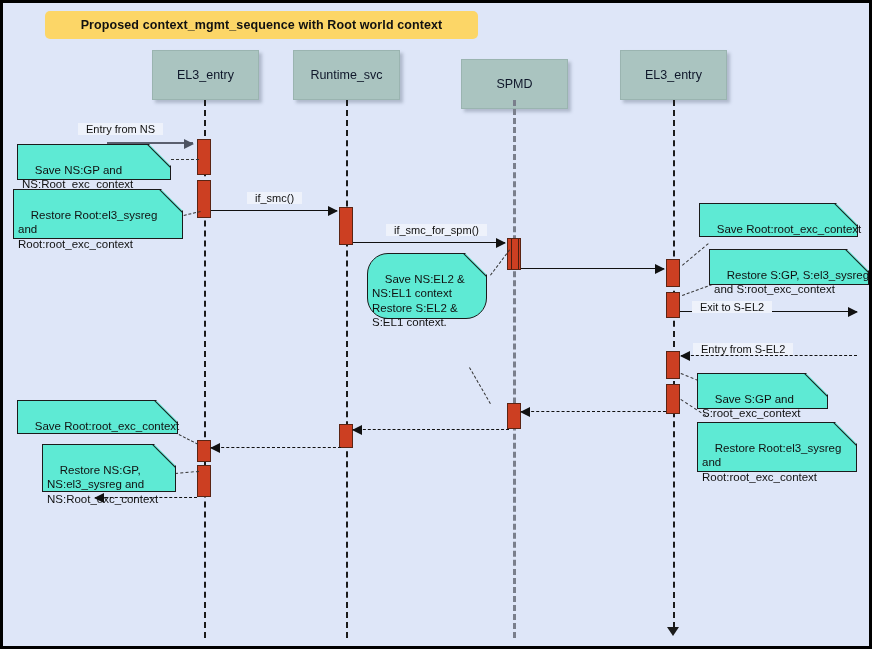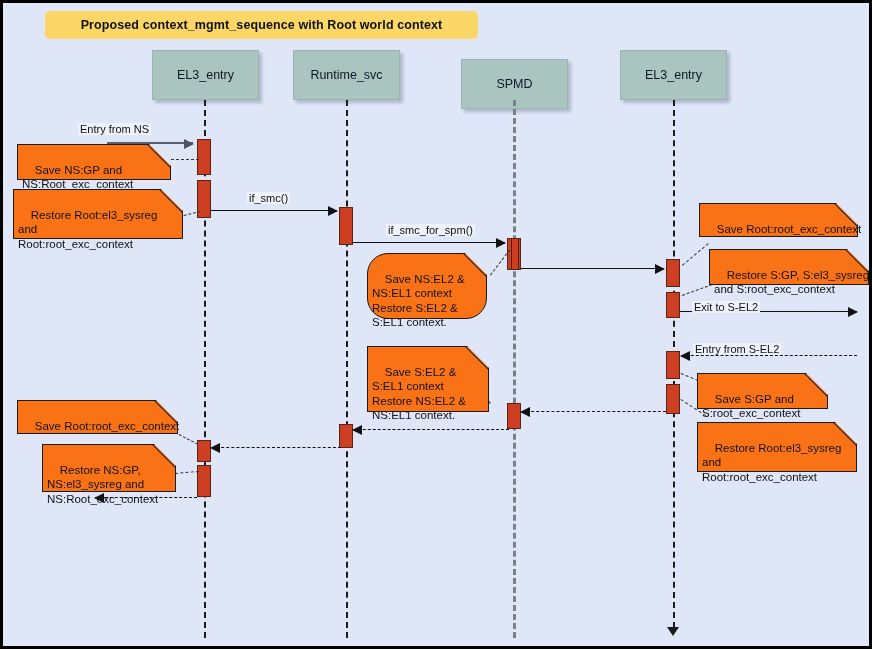--- a/index.html
+++ b/index.html
@@ -81,21 +81,21 @@
     background:
       repeating-linear-gradient(to right,
         #cc3f22 0px, #cc3f22 3px,
         #4a1f10 3px, #4a1f10 4px,
         #cc3f22 4px, #cc3f22 7px);
   }
 
   
   .note {
     position: absolute;
-    background: #f97316;
+    background: #5eead4;
     border: 1px solid #1b1b1b;
     box-sizing: border-box;
     font-size: 11.5px;
     line-height: 14.5px;
     color: #111;
     padding: 3px 5px 3px 4px;
     white-space: pre;
   }
   .note .fold {
     position: absolute;
@@ -160,21 +160,21 @@
     border-top: 5px solid transparent;
     border-bottom: 5px solid transparent;
     border-right: 10px solid #111;
   }
 
   .msg-label {
     position: absolute;
     font-size: 11px;
     color: #111;
     background: #eef2fb;
-    padding: 0 2px;
+    padding: 0 8px;
     white-space: nowrap;
   }
 </style>
 </head>
 <body>
 
 <div id="canvas">
 
   <div class="title-banner">Proposed context_mgmt_sequence with Root world context</div>
 
@@ -291,28 +291,20 @@
     <span class="foldline"></span>
   </div>
 
   <div class="note" style="left:706px; top:246px; width:160px; height:36px;">
     <span>Restore S:GP, S:el3_sysreg
 and S:root_exc_context</span>
     <span class="fold"></span>
     <span class="foldline"></span>
   </div>
 
-  <div class="note" style="left:364px; top:343px; width:122px; height:66px;">
-    <span>Save S:EL2 &amp;
-S:EL1 context
-Restore NS:EL2 &amp;
-NS:EL1 context.</span>
-    <span class="fold"></span>
-    <span class="foldline"></span>
-  </div>
 
   <div class="note" style="left:694px; top:370px; width:131px; height:36px;">
     <span>Save S:GP and
 S:root_exc_context</span>
     <span class="fold"></span>
     <span class="foldline"></span>
   </div>
 
   <div class="note" style="left:694px; top:419px; width:160px; height:50px;">
     <span>Restore Root:el3_sysreg

